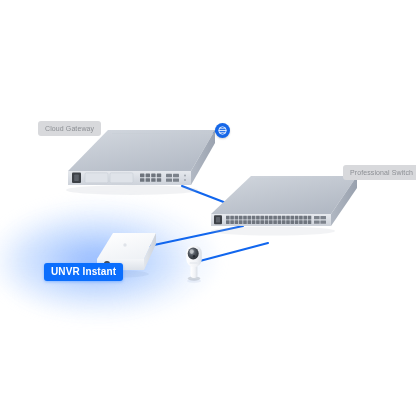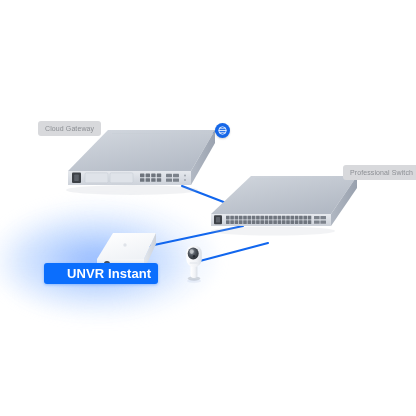--- a/index.html
+++ b/index.html
@@ -70,22 +70,22 @@
   .label.muted{
     background:#d8d9dc;
     color:#8c8f94;
     font-size:7px;
     padding:4px 7px 4px 7px;
     font-weight:400;
   }
   .label.active{
     background:#0b6efd;
     color:#ffffff;
-    font-size:13px;
-    padding:4px 7px 4px 23px;
+    font-size:10px;
+    padding:4px 7px 4px 7px;
     font-weight:700;
     box-shadow:0 1px 3px rgba(11,110,253,0.35);
   }
 
   
   #cloud-node{
     position:absolute;
     left:215px; top:123px;
     width:15px; height:15px;
     border-radius:50%;

